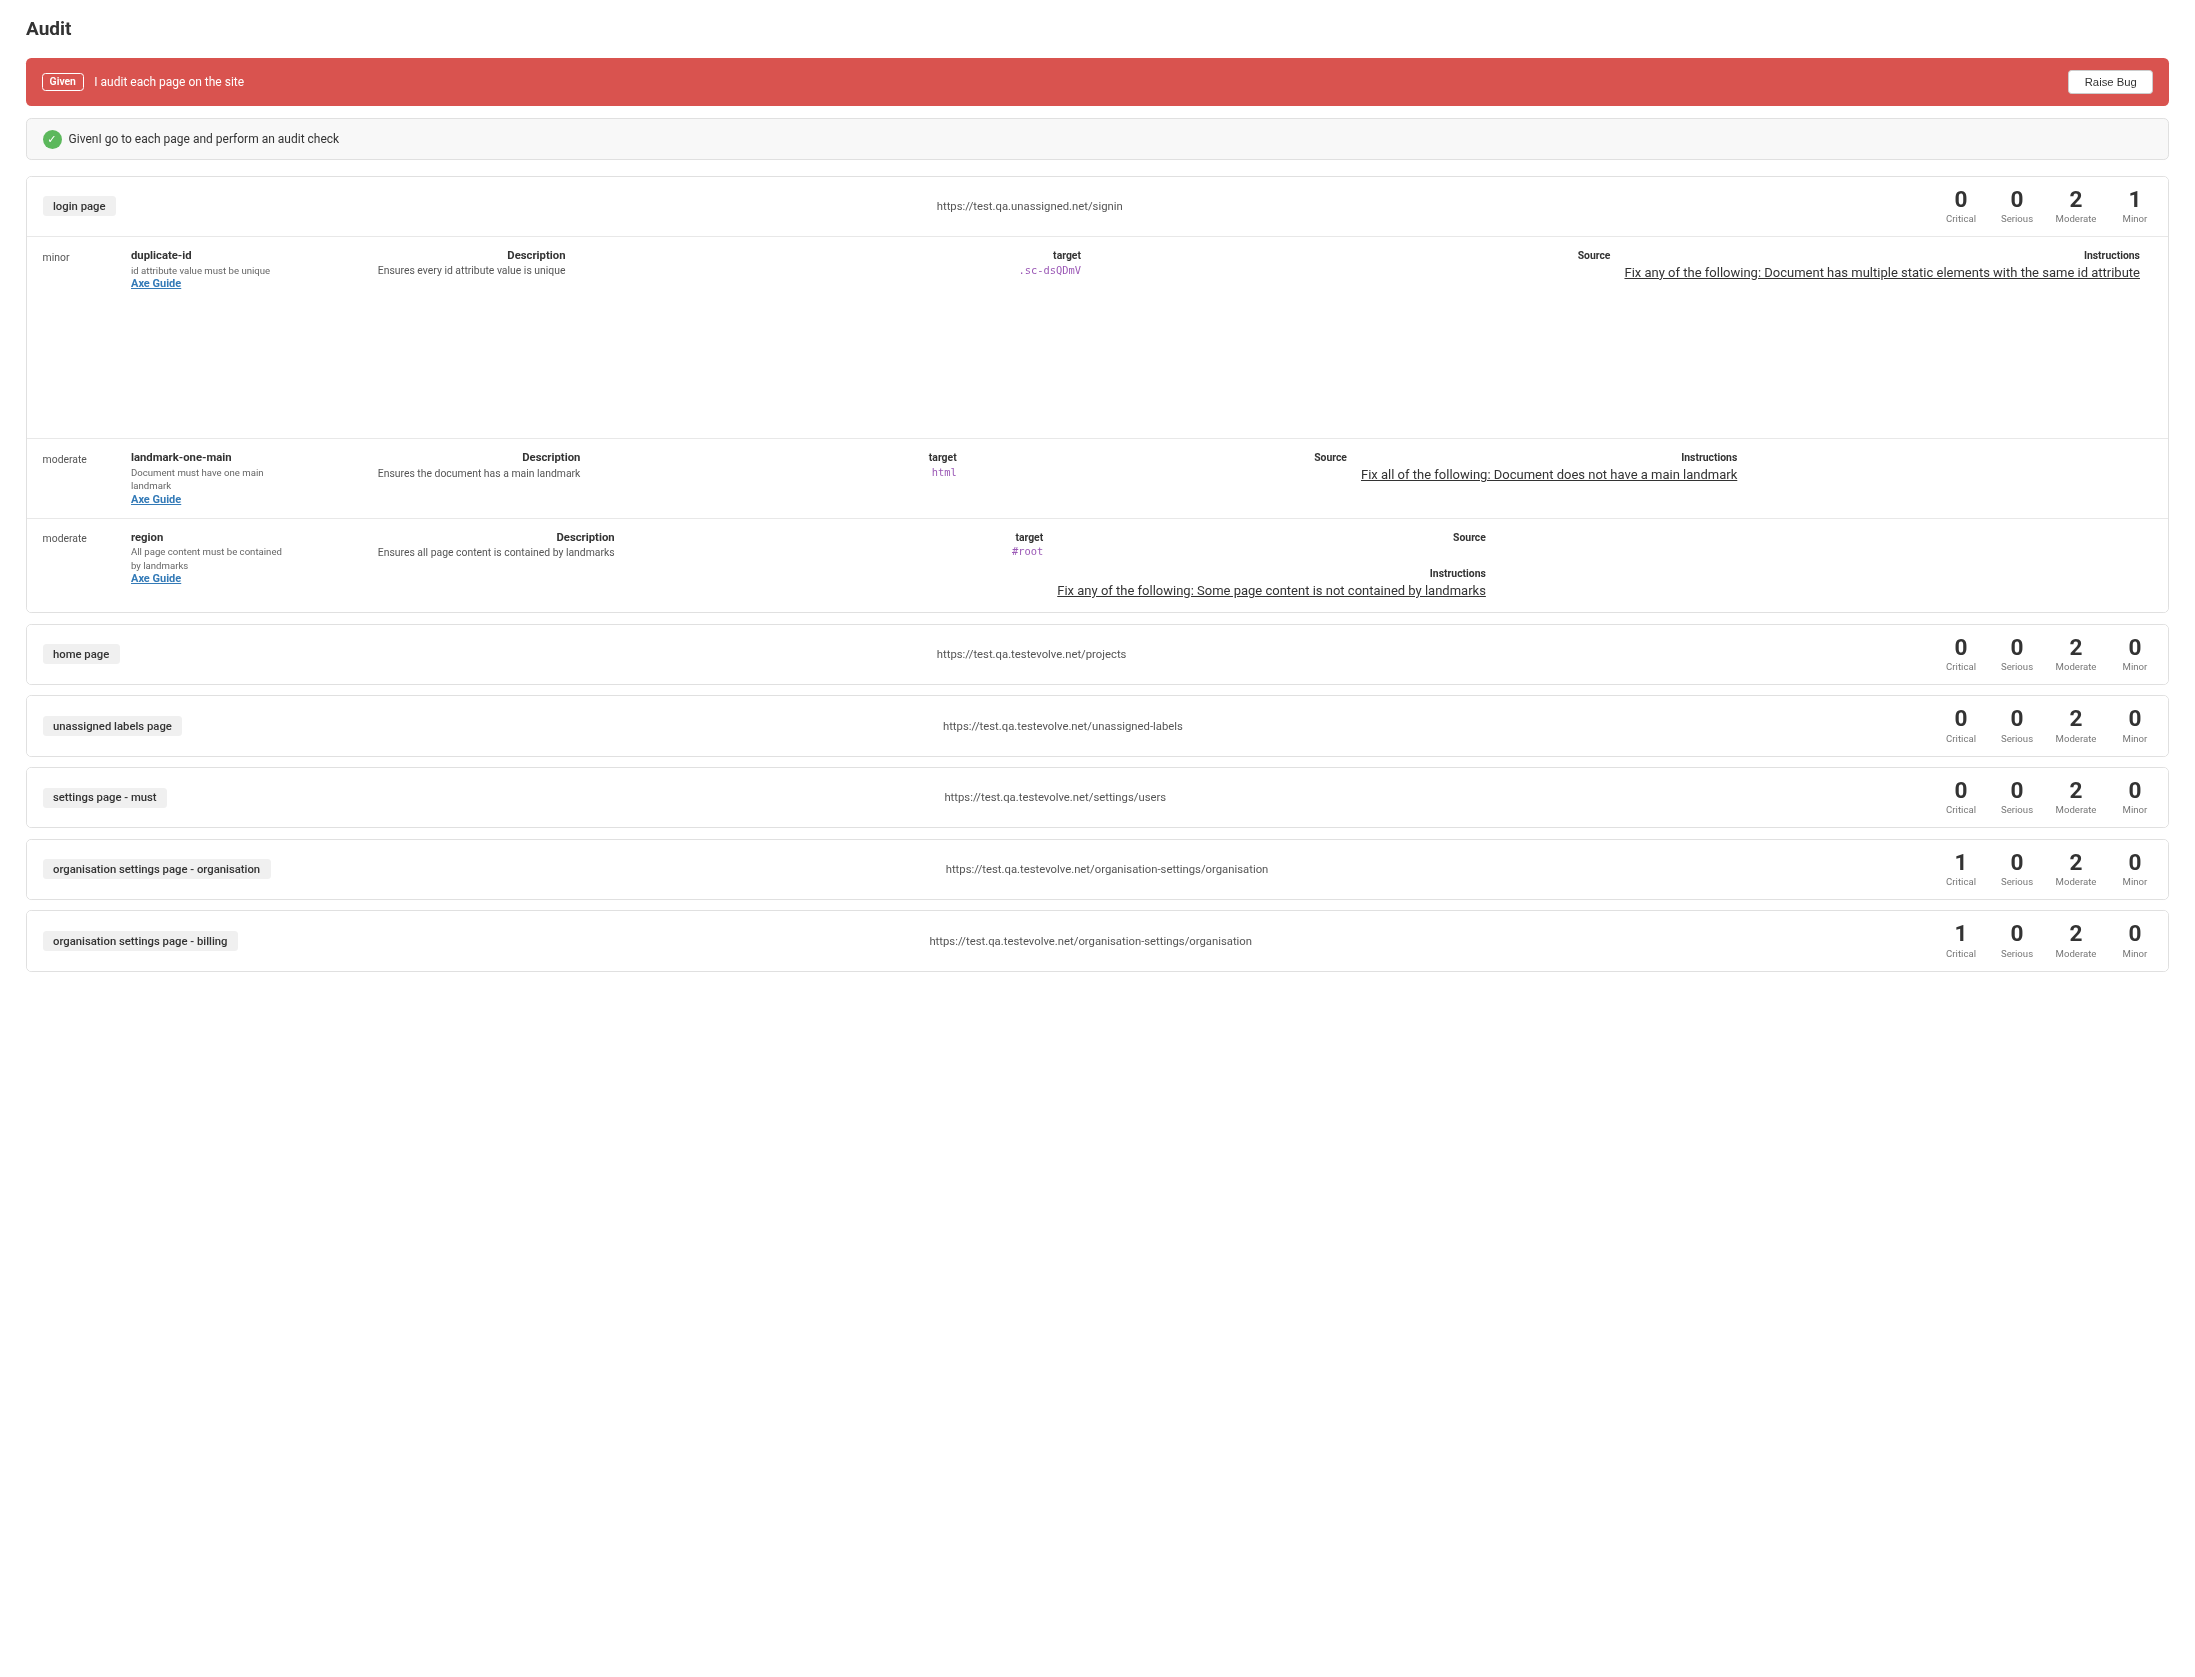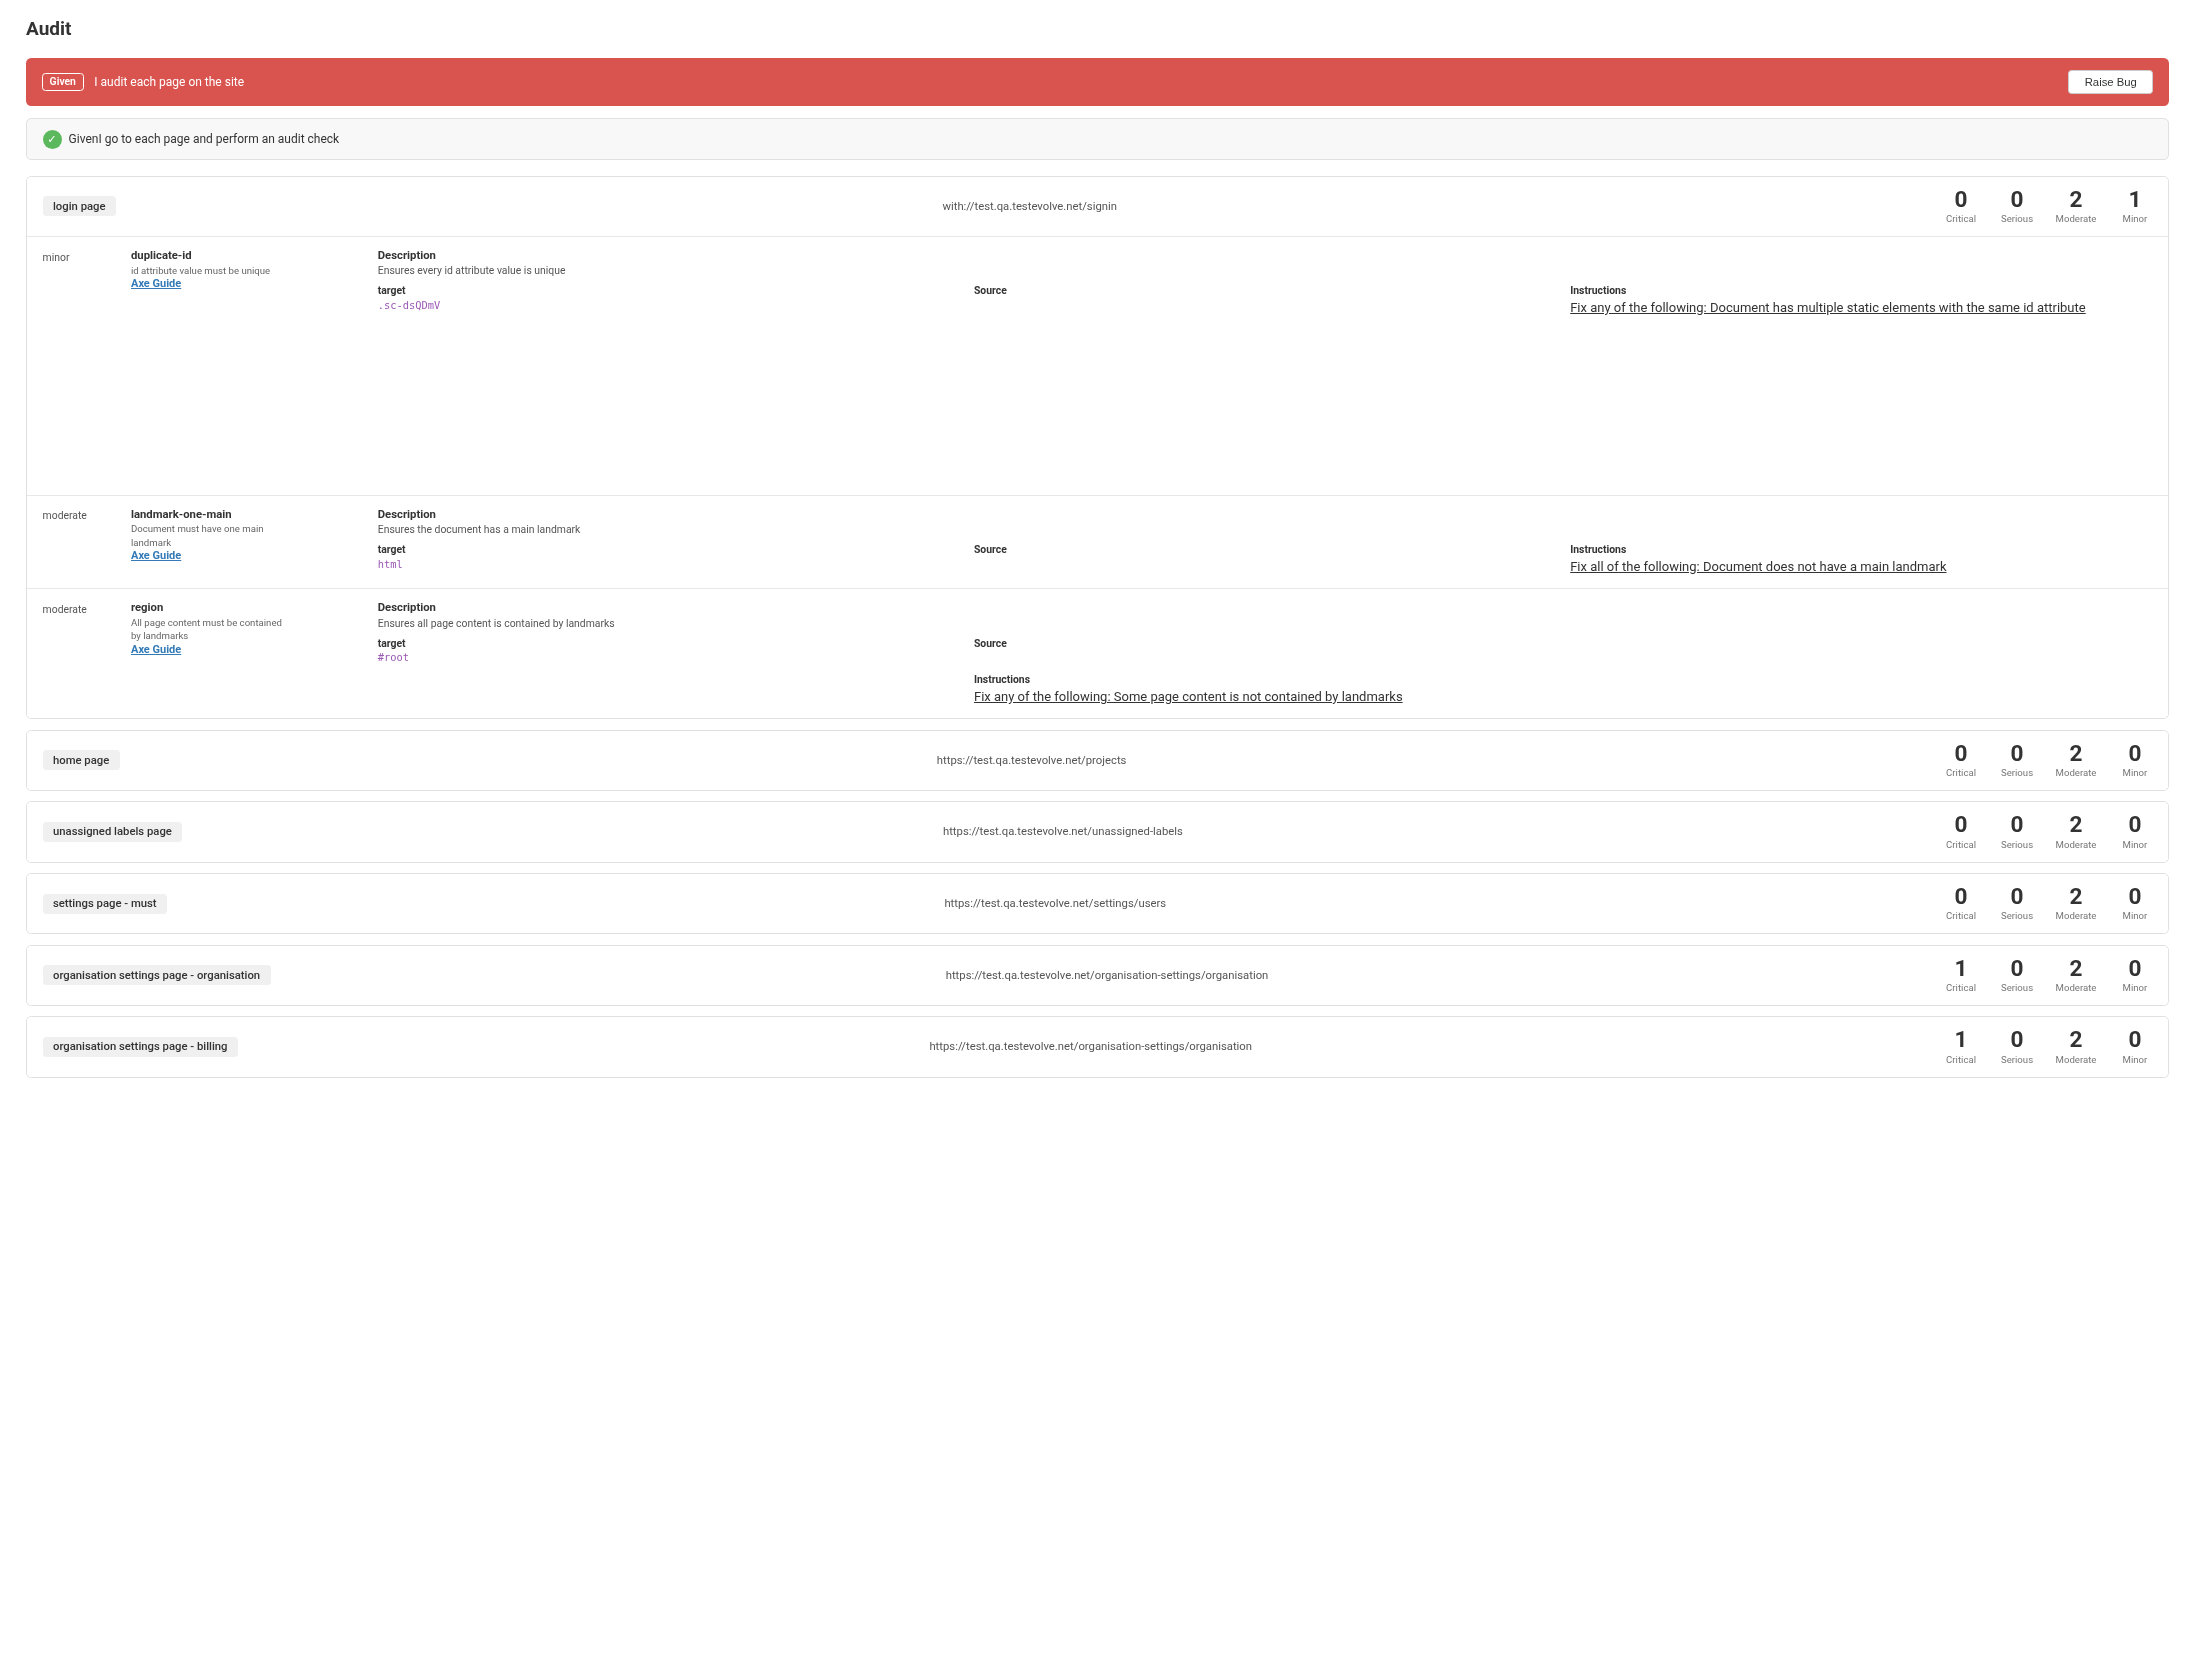--- a/index.html
+++ b/index.html
@@ -151,22 +151,22 @@
     .axe-guide-link {
       color: #337ab7;
       font-size: 11px;
       text-decoration: underline;
       cursor: pointer;
       margin-top: 0;
       font-weight: bold;
     }
     .issue-detail-col {
       display: flex;
-      flex-direction: column;
-      gap: 7px;
+      flex-direction: row;
+      text-align: right;
     }
     .issue-detail-grid {
       display: grid;
       grid-template-columns: 1fr 1fr 1fr;
       gap: 7px 14px;
     }
     .detail-label {
       font-weight: 700;
       font-size: 10.4px;
       margin-bottom: 1.7px;
@@ -214,21 +214,21 @@
 
 <div class="given-row">
   <span class="given-icon">✓</span>
   <span><span class="given-label">Given</span><span>I go to each page and perform an audit check</span></span>
 </div>
 
 <div id="pages-container">
     <div class="page-section">
       <div class="page-header">
     <span class="page-name">login page</span>
-    <span class="page-url">with://test.qa.testevolve.net/signin</span>
+    <span class="page-url">https://test.qa.unassigned.net/signin</span>
     <div class="page-stats">
       <div class="stat-item">
         <div class="stat-number">0</div>
         <div class="stat-label">Critical</div>
       </div>
       <div class="stat-item">
         <div class="stat-number">0</div>
         <div class="stat-label">Serious</div>
       </div>
       <div class="stat-item">

